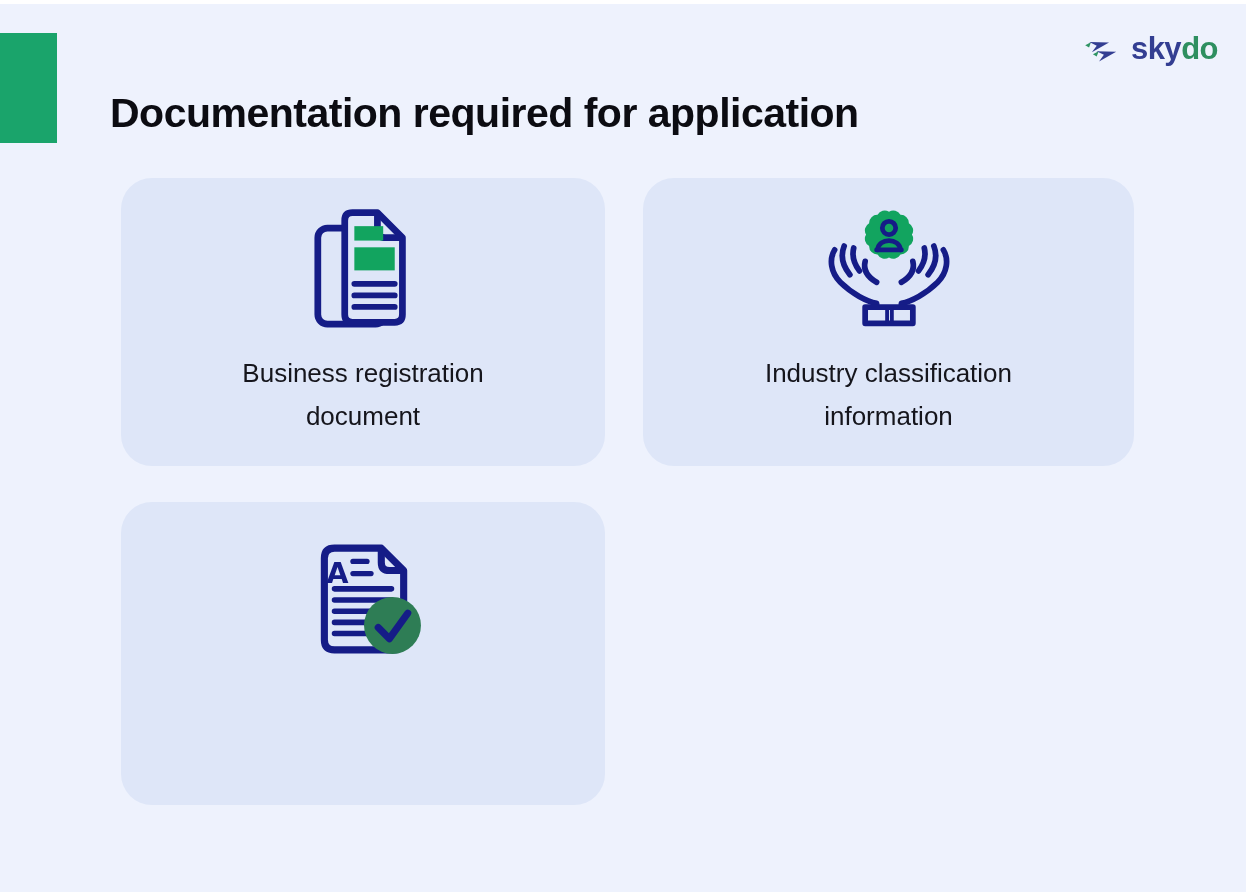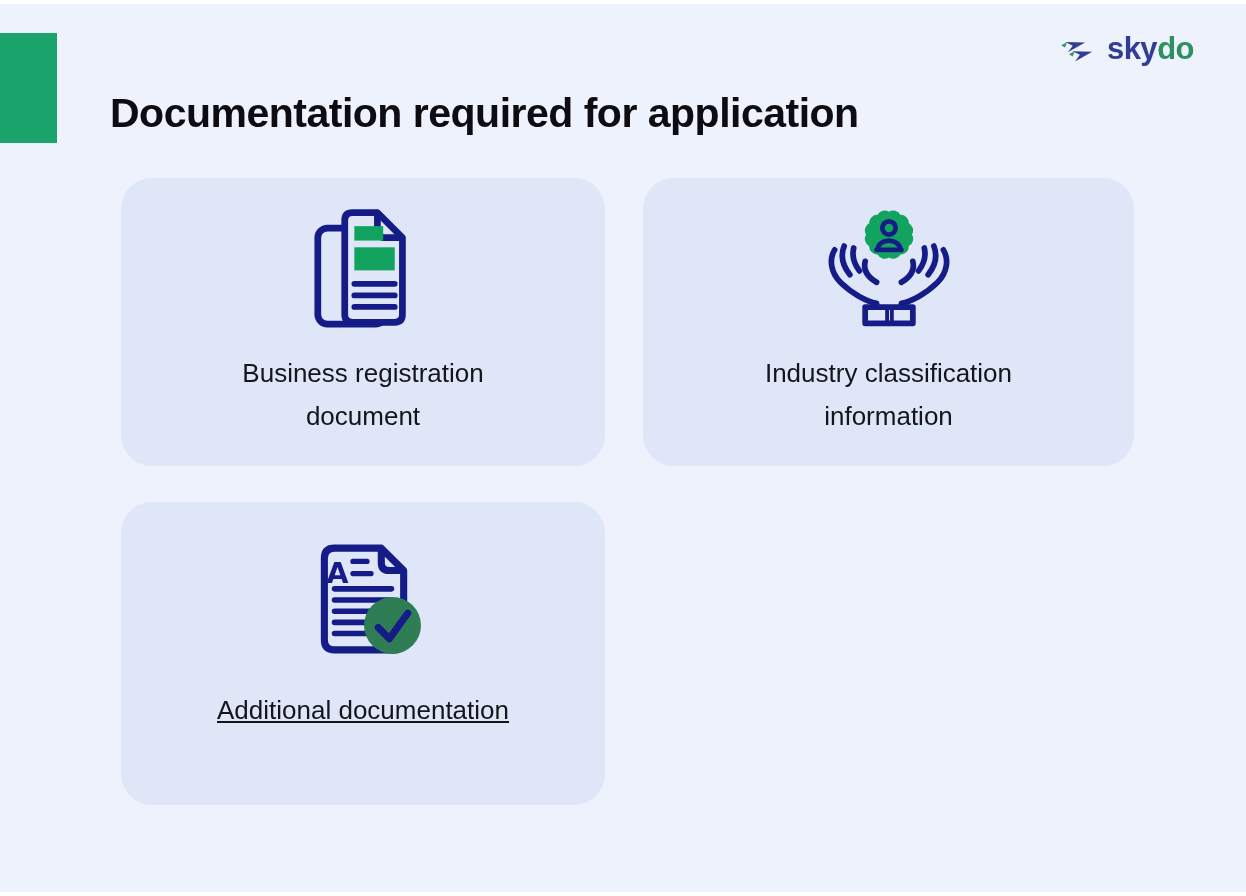--- a/index.html
+++ b/index.html
@@ -18,21 +18,21 @@
   .accent-block{
     position:absolute;left:0;top:33px;width:57px;height:110px;
     background:#1AA46B;
   }
   .page-title{
     position:absolute;left:110px;top:62px;
     font-size:41px;font-weight:bold;color:#0c0c12;
     letter-spacing:-0.5px;line-height:48px;white-space:nowrap;text-align:center;
   }
   .logo{
-    position:absolute;top:30px;right:52px;
+    position:absolute;top:30px;right:28px;
     display:flex;align-items:center;gap:9px;
   }
   .logo-text{font-size:31px;font-weight:bold;letter-spacing:-0.5px;}
   .logo-text .sky{color:#333E92;}
   .logo-text .do{color:#2E8F60;}
   .grid{
     position:absolute;left:121px;top:178px;
     display:grid;
     grid-template-columns:484px 491px;
     grid-template-rows:288px 303px;
@@ -126,17 +126,16 @@
           <path d="M32 8 Q22 8 22 18 V98 Q22 108 32 108 H90 Q100 108 100 98 V30 L78 8 Z" fill="#DEE6F8" stroke="#151C87" stroke-width="7" stroke-linejoin="round"></path>
           <path d="M78 8 V22 Q78 30 86 30 H100" fill="none" stroke="#151C87" stroke-width="7" stroke-linejoin="round"></path>
           <text x="24" y="42" font-family="DejaVu Sans, sans-serif" font-size="28" font-weight="bold" fill="#151C87">A</text>
           <path d="M50 21 H64" stroke="#151C87" stroke-width="5" stroke-linecap="round"></path>
           <path d="M50 33 H68" stroke="#151C87" stroke-width="5" stroke-linecap="round"></path>
           <path d="M32 48 H88 M32 59 H88 M32 70 H88 M32 81 H80 M32 92 H70" stroke="#151C87" stroke-width="5.5" stroke-linecap="round"></path>
           <circle cx="89" cy="84" r="28" fill="#2E7D55"></circle>
           <path d="M75 86 L86 97 L104 72" fill="none" stroke="#151C87" stroke-width="7" stroke-linecap="round" stroke-linejoin="round"></path>
         </svg>
       </div>
-      <div class="card-label">Additional documentation</div>
     </div>
 
   </div>
 </div>
 
 </body></html>

